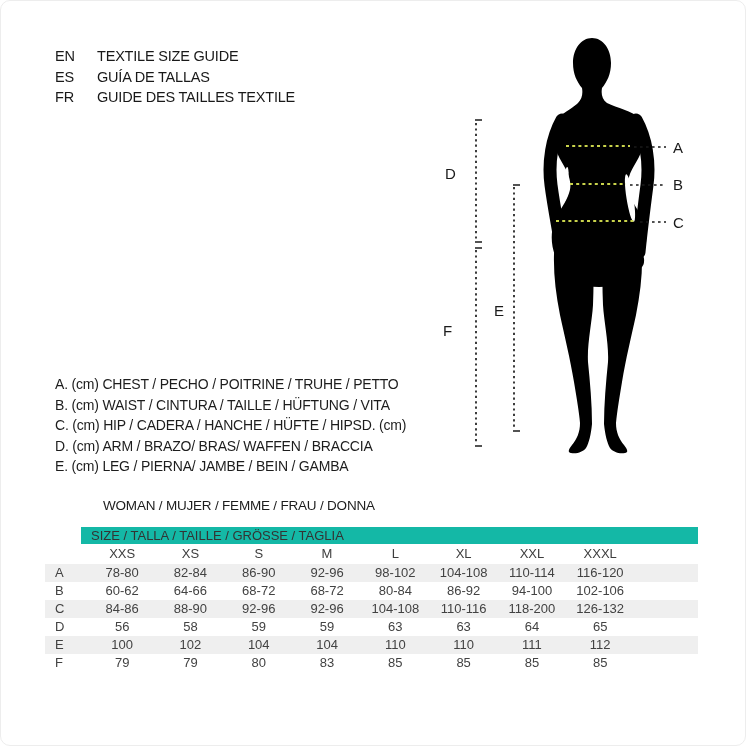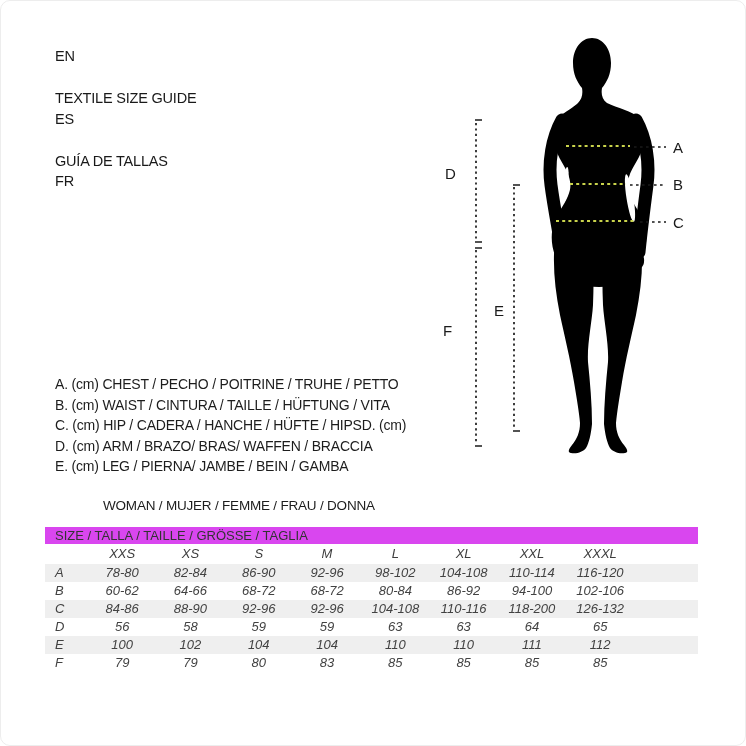--- a/index.html
+++ b/index.html
@@ -16,42 +16,42 @@
     background:#fff;
     border:1px solid #ededed;
     border-radius:10px;
   }
   
   .lang-block{
     position:absolute;left:55px;top:46px;
     font-size:14.5px;line-height:20.5px;
     color:#191919;letter-spacing:-0.2px;
   }
-  .lang-row{display:flex;flex-direction:column;}
+  .lang-row{display:flex;}
   .lang-code{width:42px;flex:0 0 42px;}
   
   .legend-block{
     position:absolute;left:55px;top:374px;
     font-size:14px;line-height:20.6px;
     color:#1d1d1d;letter-spacing:-0.2px;
   }
   .audience-line{
     position:absolute;left:55px;top:498px;
     font-size:13.5px;color:#1d1d1d;letter-spacing:-0.2px;margin-left:48px;
   }
   
   .size-table{
     position:absolute;left:45px;top:527px;width:653px;
     font-size:13px;color:#424242;
   }
   .table-title{
-    background:#d946ef;height:17px;line-height:17px;
-    padding-left:10px;color:#333333;font-size:13px;
-  }
-  .trow{display:flex;height:18px;line-height:18px;align-items:flex-start;font-style:italic;}
+    background:#14b8a6;height:17px;line-height:17px;
+    padding-left:10px;color:#333333;font-size:13px;margin-left:36px;
+  }
+  .trow{display:flex;height:18px;line-height:18px;align-items:flex-start;}
   .trow.thead{height:20px;line-height:20px;color:#3d3d3d;}
   .trow.alt{background:#efefef;}
   .cell{width:68.3px;flex:0 0 68.3px;text-align:center;}
   .cell.label{width:33px;flex:0 0 33px;text-align:left;padding-left:10px;}
   
   .figure-wrap{position:absolute;left:420px;top:20px;width:290px;height:450px;}
   svg text{font-family:"Liberation Sans",sans-serif;font-size:15px;fill:#1a1a1a;}
 </style>
 </head>
 <body>
@@ -62,20 +62,21 @@
   <div class="lang-row">
     <span class="lang-code">EN</span>
     <span class="lang-title">TEXTILE SIZE GUIDE</span>
   </div>
   <div class="lang-row">
     <span class="lang-code">ES</span>
     <span class="lang-title">GUÍA DE TALLAS</span>
   </div>
   <div class="lang-row">
     <span class="lang-code">FR</span>
+    <span class="lang-title">GUIDE DES TAILLES TEXTILE</span>
   </div>
 </div>
 
 <div class="figure-wrap">
   <svg width="290" height="450" viewBox="420 20 290 450">
 
     <path fill="#000" d="M592,38
          C603,38 611,49 611,63
          C611,74 607,82 602,88
          C601,94 602,99 607,103

